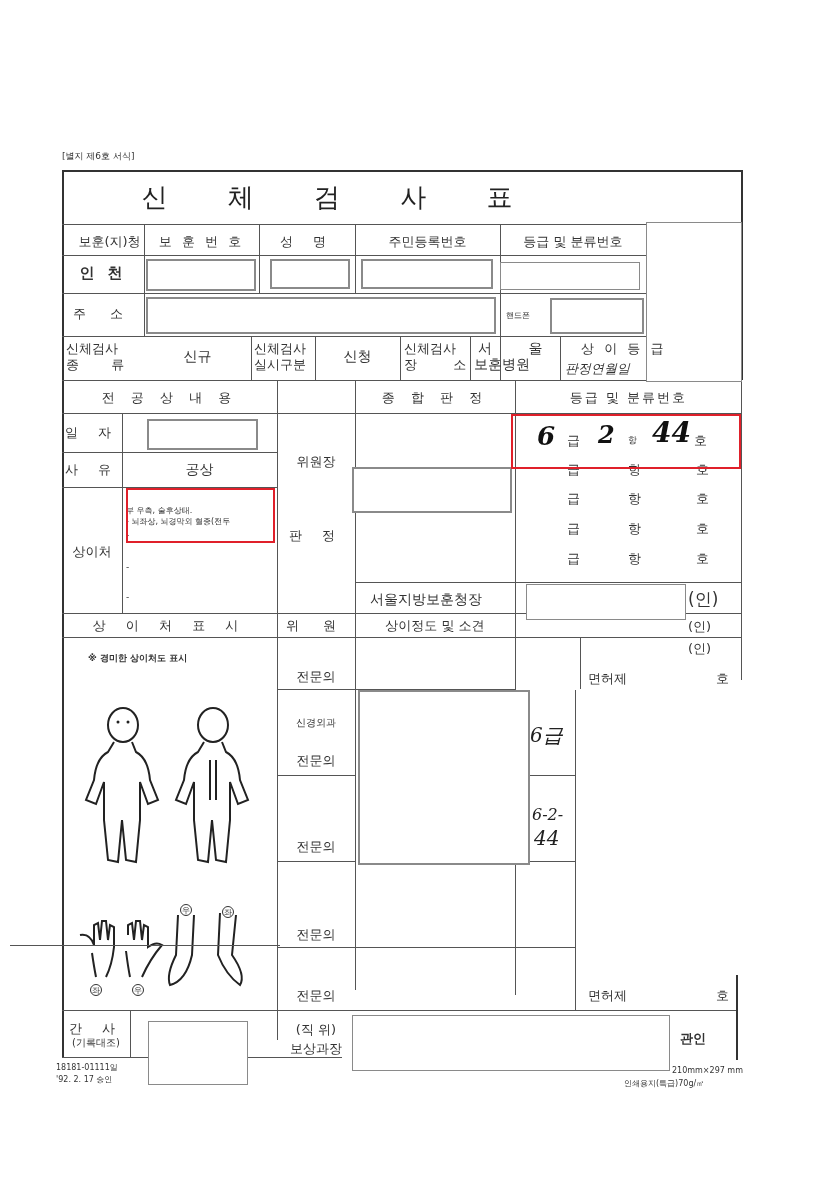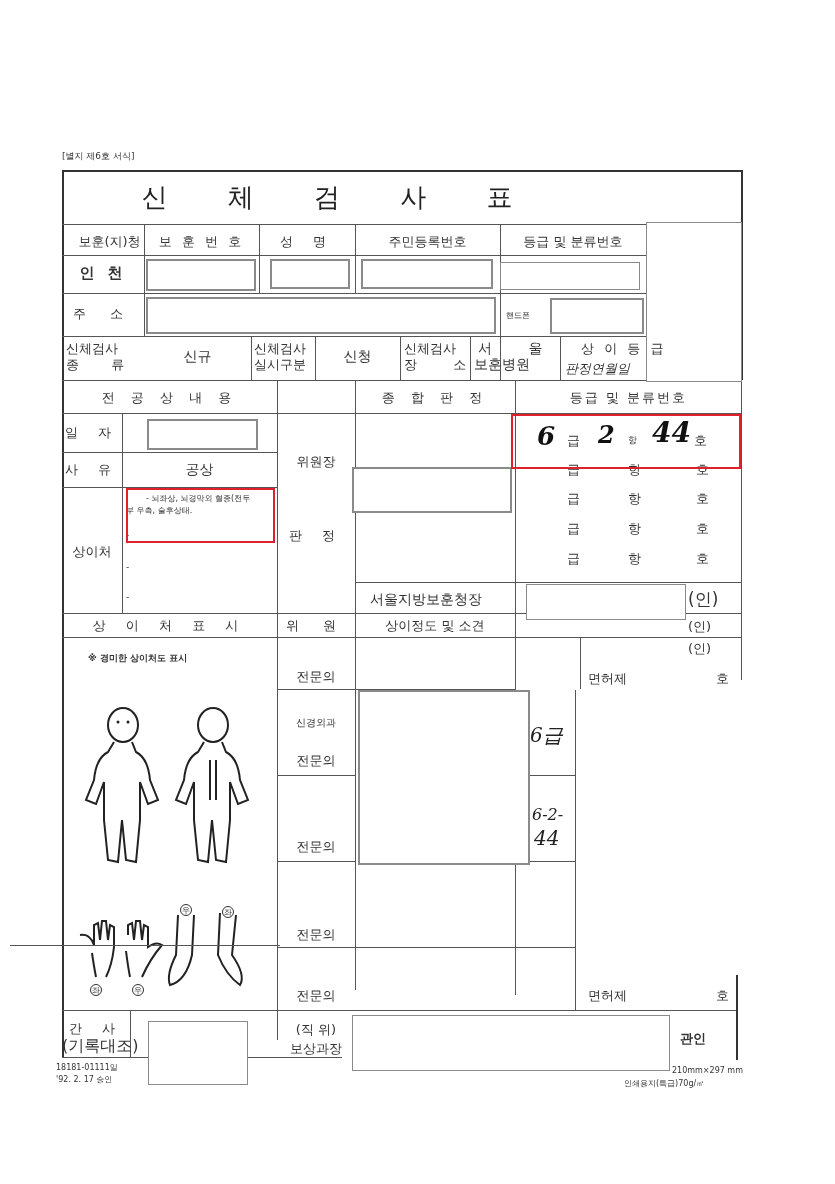--- a/index.html
+++ b/index.html
@@ -94,21 +94,21 @@
 <div class="line-h" style="left:355px;top:582px;width:387px;"></div>
 <div class="line-h" style="left:62px;top:637px;width:680px;"></div>
 
 <div class="txt ctr" style="left:62px;top:389px;width:215px;letter-spacing:6px;">전 공 상 내 용</div>
 <div class="txt ctr" style="left:62px;top:424px;width:60px;letter-spacing:8px;">일 자</div>
 <div class="redact" style="left:147px;top:419px;width:111px;height:31px;"></div>
 <div class="txt ctr" style="left:62px;top:461px;width:60px;letter-spacing:8px;">사 유</div>
 <div class="txt ctr" style="left:122px;top:461px;width:155px;font-size:14px;">공상</div>
 <div class="txt ctr" style="left:62px;top:543px;width:60px;">상이처</div>
 
-<div class="txt tiny" style="left:126px;top:493px;margin-left:20px;">- 뇌좌상, 뇌경막외 혈종(전두</div>
+<div class="txt tiny" style="left:126px;top:516px;">- 뇌좌상, 뇌경막외 혈종(전두</div>
 <div class="txt tiny" style="left:126px;top:505px;">  부 우측, 술후상태.</div>
 <div class="txt small" style="left:126px;top:530px;">-</div>
 <div class="txt small" style="left:126px;top:562px;">-</div>
 <div class="txt small" style="left:126px;top:592px;">-</div>
 <div class="redbox" style="left:126px;top:488px;width:149px;height:55px;"></div>
 
 <div class="txt ctr" style="left:277px;top:453px;width:78px;">위원장</div>
 <div class="txt ctr" style="left:277px;top:527px;width:78px;letter-spacing:8px;">판 정</div>
 <div class="txt ctr" style="left:355px;top:389px;width:160px;letter-spacing:6px;">종 합 판 정</div>
 <div class="redact" style="left:352px;top:467px;width:160px;height:46px;"></div>
@@ -203,21 +203,21 @@
 <div class="txt" style="left:588px;top:670px;">면허제</div>
 <div class="txt" style="left:716px;top:670px;">호</div>
 <div class="txt" style="left:588px;top:987px;">면허제</div>
 <div class="txt" style="left:716px;top:987px;">호</div>
 
 <div class="txt handthin" style="left:530px;top:722px;font-size:20px;">6급</div>
 <div class="txt handthin" style="left:532px;top:805px;font-size:16px;">6-2-</div>
 <div class="txt handthin" style="left:534px;top:826px;font-size:20px;">44</div>
 
 <div class="txt ctr" style="left:62px;top:1020px;width:68px;letter-spacing:8px;">간 사</div>
-<div class="txt ctr" style="left:62px;top:1036px;width:68px;font-size:16px;">(기록대조)</div>
+<div class="txt ctr" style="left:62px;top:1036px;width:68px;font-size:10px;">(기록대조)</div>
 <div class="redact-thin" style="left:148px;top:1021px;width:100px;height:64px;"></div>
 <div class="txt ctr" style="left:277px;top:1021px;width:78px;">(직 위)</div>
 <div class="txt ctr" style="left:277px;top:1040px;width:78px;">보상과장</div>
 <div class="redact-thin" style="left:352px;top:1015px;width:318px;height:56px;"></div>
 <div class="txt" style="left:680px;top:1030px;font-size:13px;font-weight:bold;color:#333;">관인</div>
 
 <div class="txt tiny" style="left:56px;top:1062px;">18181-01111일</div>
 <div class="txt tiny" style="left:56px;top:1074px;">'92. 2. 17 승인</div>
 <div class="txt tiny" style="left:672px;top:1066px;">210mm×297 mm</div>
 <div class="txt tiny" style="left:624px;top:1078px;">인쇄용지(특급)70g/㎡</div>

